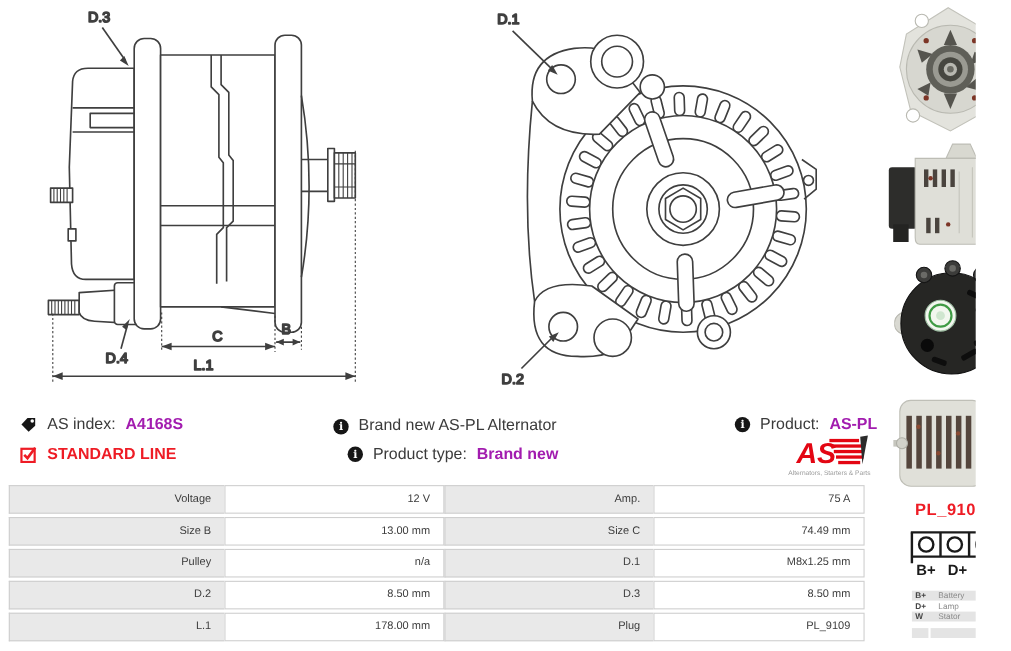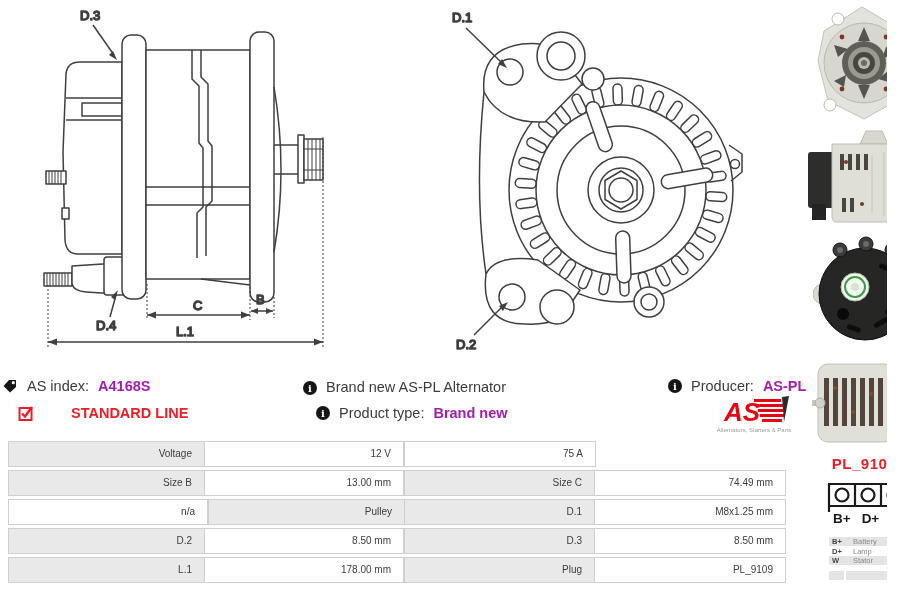--- a/index.html
+++ b/index.html
@@ -12,21 +12,21 @@
   .draw text{font-size:13px;fill:#3f3f3f;}
 
   
   .info-item{position:absolute;display:flex;align-items:center;gap:9px;
              font-size:14.5px;height:18px;white-space:nowrap;}
   .info-item b{font-weight:700;color:#a21caf;}
   .ico-info{width:14px;height:14px;border-radius:50%;background:#161616;color:#fff;
             display:inline-flex;align-items:center;justify-content:center;
             font-size:10px;font-weight:700;font-family:"DejaVu Serif",serif;flex:0 0 auto;}
   .ico-info::after{content:"i";}
-  .red{color:var(--accent);font-weight:700;margin-left:28px;}
+  .red{color:var(--accent);font-weight:700;}
 
   
   .spec-table{position:absolute;left:8px;top:441px;width:778px;}
   .spec-row{display:flex;margin-bottom:3px;}
   .cell{box-sizing:border-box;border:1px solid #cfcfcf;height:26px;line-height:24px;
         font-size:10px;text-align:right;padding-right:12px;color:#3c3c3c;background:#fff;}
   .cell.lab{background:#e9e9e9;border-right:none;}
   .c1{width:196px;} .c2{width:200px;} .c3{width:190px;} .c4{width:192px;}
 
   
@@ -294,21 +294,21 @@
           <circle cx="41" cy="56" r="2"></circle>
           <circle cx="59" cy="38" r="2"></circle>
       </g>
       <rect x="0" y="44" width="8" height="6" fill="#c6c6be"></rect>
       <circle cx="8" cy="47" r="5" fill="#d2d2ca" stroke="#aeaea6"></circle>
       <rect x="84" y="40" width="13" height="26" fill="#d8d8d0"></rect>
       <rect x="86" y="44" width="9" height="4" fill="#c0392b"></rect>
     </svg>
   </div>
 
-  <div class="info-item" style="left:2px;top:377px;text-align:center;">
+  <div class="info-item" style="left:18px;top:377px;text-align:center;">
     <svg width="16" height="16" viewBox="0 0 16 16">
       <path d="M1.5 8 L7 2 H14 V9 L8 14.5 Z" fill="#161616"></path>
       <circle cx="11.3" cy="4.7" r="1.6" fill="#fff"></circle>
     </svg>
     <span>AS index:</span>
       <b>A4168S</b>
   </div>
 
   <div class="info-item" style="left:18px;top:404px;">
     <svg width="16" height="16" viewBox="0 0 16 16">
@@ -324,21 +324,21 @@
   </div>
 
   <div class="info-item" style="left:303px;top:404px;margin-left:13px;">
     <span class="ico-info"></span>
     <span>Product type:</span>
       <b>Brand new</b>
   </div>
 
   <div class="info-item" style="left:668px;top:377px;">
     <span class="ico-info"></span>
-    <span>Producer:</span>
+    <span>Product:</span>
       <b>AS-PL</b>
   </div>
 
   <div class="abs" style="left:710px;top:394px;">
     <svg width="88" height="42" viewBox="0 0 88 42">
       <g fill="#e30613">
         <rect x="44" y="5" width="27" height="3"></rect>
         <rect x="46" y="10" width="27" height="3"></rect>
         <rect x="48" y="15" width="27" height="3"></rect>
         <rect x="50" y="20" width="25" height="3"></rect>
@@ -347,31 +347,32 @@
       <polygon points="72,3 79,2 74,28" fill="#2b2b2b"></polygon>
       <text x="14" y="27" font-size="26" font-style="italic" font-weight="800" fill="#e30613">AS</text>
       <text x="44" y="38" font-size="6" fill="#9a9a9a" text-anchor="middle">Alternators, Starters &amp; Parts</text>
     </svg>
   </div>
 
   <div class="spec-table">
     <div class="spec-row">
       <div class="cell lab c1">Voltage</div>
       <div class="cell c2">12 V</div>
+      <div class="cell lab c3">Amp.</div>
       <div class="cell c4">75 A</div>
     </div>
     <div class="spec-row">
       <div class="cell lab c1">Size B</div>
       <div class="cell c2">13.00 mm</div>
       <div class="cell lab c3">Size C</div>
       <div class="cell c4">74.49 mm</div>
     </div>
     <div class="spec-row">
+      <div class="cell lab c1">Pulley</div>
       <div class="cell c2">n/a</div>
-      <div class="cell lab c1">Pulley</div>
       <div class="cell lab c3">D.1</div>
       <div class="cell c4">M8x1.25 mm</div>
     </div>
     <div class="spec-row">
       <div class="cell lab c1">D.2</div>
       <div class="cell c2">8.50 mm</div>
       <div class="cell lab c3">D.3</div>
       <div class="cell c4">8.50 mm</div>
     </div>
     <div class="spec-row">

